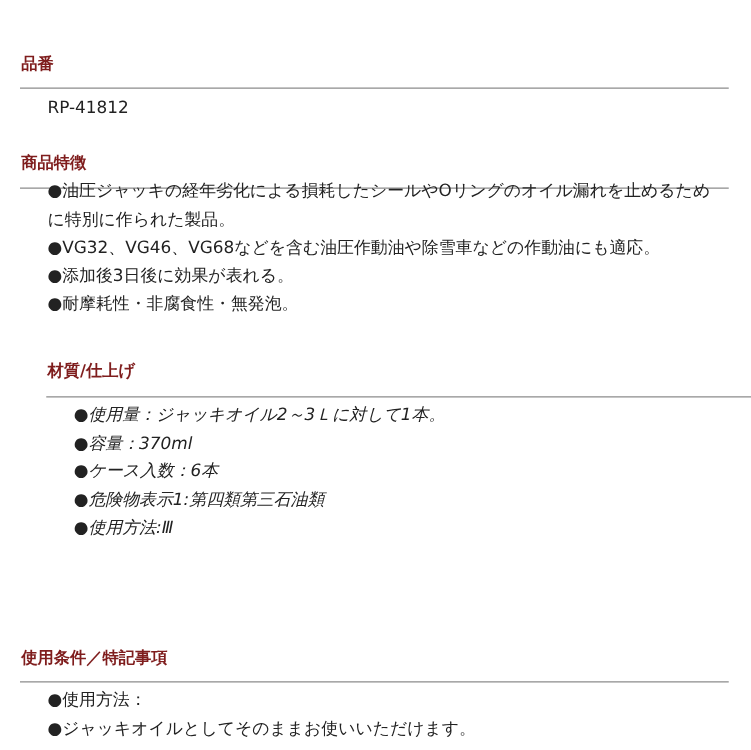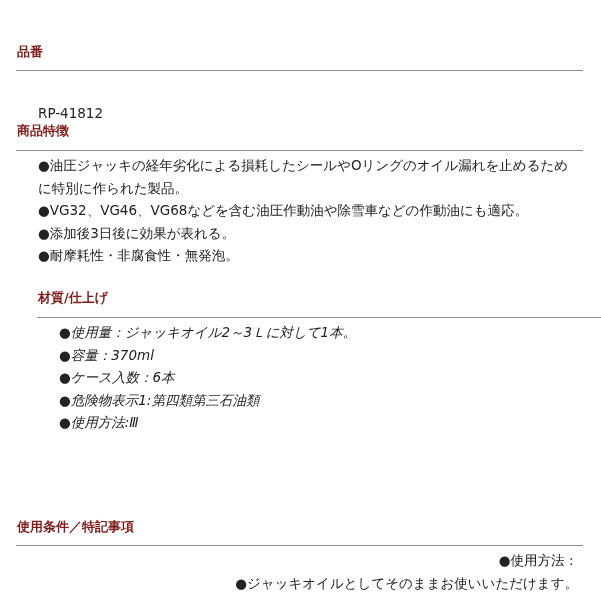--- a/index.html
+++ b/index.html
@@ -52,27 +52,27 @@
     .plain {
       font-size: 13.5px;
     }
   </style>
 </head>
 <body>
 
 <div class="section" style="top:44px; height:60px;">
   <div class="heading">品番</div>
   <div class="divider" style="top:26px;"></div>
-  <div class="body-block plain" style="top:31px; line-height:22px;margin-top:27px;">RP-41812</div>
+  <div class="body-block plain" style="top:31px; line-height:22px;">RP-41812</div>
 </div>
 
 <div class="section" style="top:123px; height:150px;">
   <div class="heading">商品特徴</div>
   <div class="divider" style="top:27px;"></div>
-  <div class="body-block" style="top:31px;">
+  <div class="body-block" style="top:19px;">
     <span class="item">●油圧ジャッキの経年劣化による損耗したシールやOリングのオイル漏れを止めるために特別に作られた製品。</span>
     <span class="item">●VG32、VG46、VG68などを含む油圧作動油や除雪車などの作動油にも適応。</span>
     <span class="item">●添加後3日後に効果が表れる。</span>
     <span class="item">●耐摩耗性・非腐食性・無発泡。</span>
   </div>
 </div>
 
 <div class="section" style="top:290px; height:175px;margin-left:21px;">
   <div class="heading">材質/仕上げ</div>
   <div class="divider" style="top:27px;"></div>
@@ -81,17 +81,17 @@
     <span class="item">●容量：370ml</span>
     <span class="item">●ケース入数：6本</span>
     <span class="item">●危険物表示1:第四類第三石油類</span>
     <span class="item">●使用方法:Ⅲ</span>
   </div>
 </div>
 
 <div class="section" style="top:482px; height:90px;margin-top:37px;">
   <div class="heading">使用条件／特記事項</div>
   <div class="divider" style="top:26px;"></div>
-  <div class="body-block" style="top:30px;text-align:right;">
+  <div class="body-block" style="top:30px;">
     <span class="item">●使用方法：</span>
     <span class="item">●ジャッキオイルとしてそのままお使いいただけます。</span>
   </div>
 </div>
 
 </body></html>

